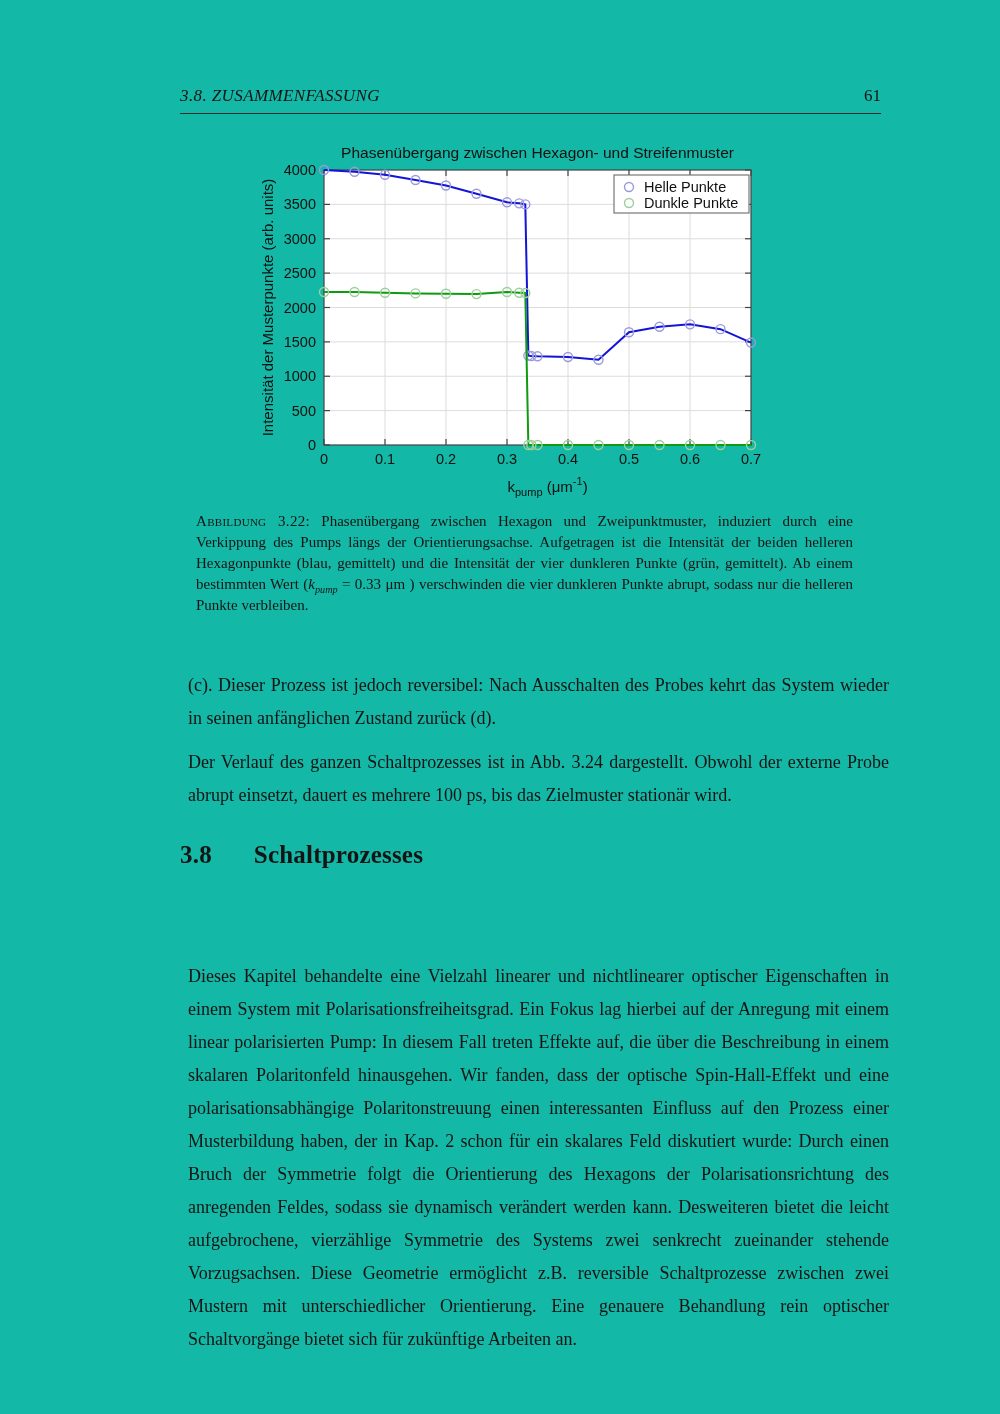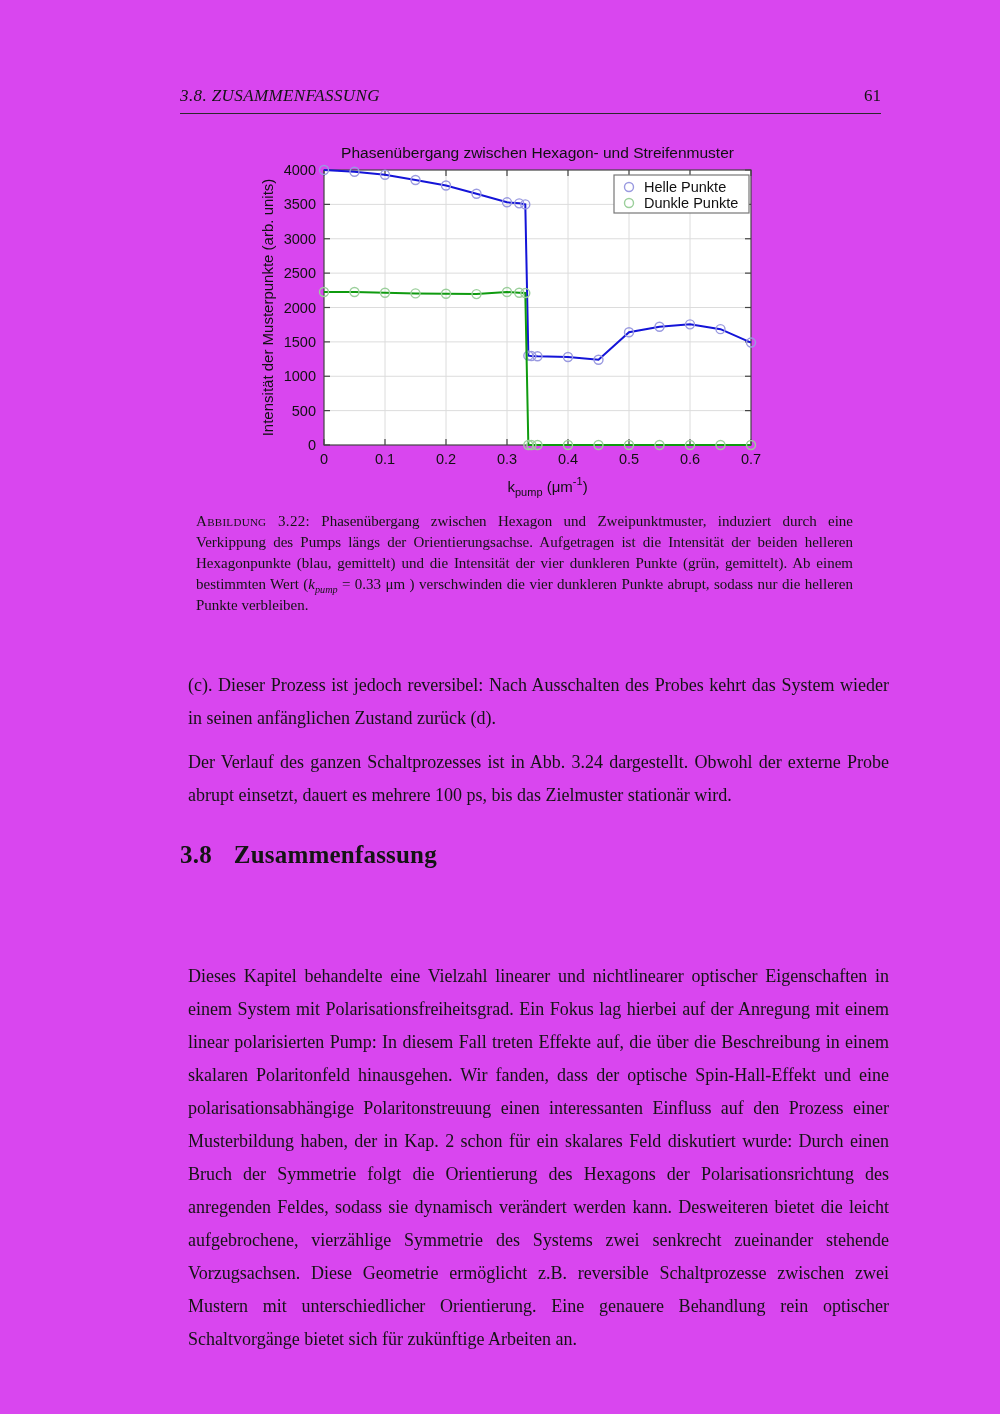--- a/index.html
+++ b/index.html
@@ -1,20 +1,20 @@
 <!DOCTYPE html>
 <html><head>
 <meta charset="utf-8">
 <style>
   html,body{margin:0;padding:0;background:#e8e8e8;}
   .page{
     position:relative;
     width:1000px;height:1414px;
     margin:0 auto;
-    background:#d946ef;
+    background:#14b8a6;
     font-family:"Liberation Serif", serif;
     color:#141414;
     overflow:hidden;
   }
   
   .runhead{
     position:absolute;top:86px;left:180px;width:701px;
     display:flex;justify-content:space-between;align-items:baseline;
     border-bottom:1.5px solid #2a2a2a;
     padding-bottom:7px;
@@ -36,21 +36,21 @@
   .bodypar{
     position:absolute;left:180px;width:701px;
     font-size:18px;line-height:33px;text-align:justify;margin:8px;
   }
   #par-reversibel{top:661px;}
   #par-verlauf{top:738px;}
   .section-heading{
     position:absolute;left:180px;top:841px;margin:0;
     font-size:25px;font-weight:bold;letter-spacing:.2px;
   }
-  .section-heading .hnum{margin-right:22px;text-align:right;}
+  .section-heading .hnum{margin-right:42px;text-align:right;}
   #par-summary{top:952px;}
   
   svg text{font-family:"Liberation Sans", sans-serif;fill:#111;}
 </style>
 </head>
 <body>
 
 <div class="page">
 
   <div class="runhead">
@@ -190,17 +190,17 @@
         </g>
       </svg>
   </div>
 
   <p class="caption"><span class="scaps">Abbildung 3.22:</span><span> Phasenübergang zwischen Hexagon und Zweipunktmuster, induziert durch eine Verkippung des Pumps längs der Orientierungsachse. Aufgetragen ist die Intensität der beiden helleren Hexagonpunkte (blau, gemittelt) und die Intensität der vier dunkleren Punkte (grün, gemittelt). Ab einem bestimmten Wert (</span><i>k</i><sub>pump</sub><span> = 0.33 μm ) verschwinden die vier dunkleren Punkte abrupt, sodass nur die helleren Punkte verbleiben.</span></p>
 
   <p class="bodypar" id="par-reversibel">(c). Dieser Prozess ist jedoch reversibel: Nach Ausschalten des Probes kehrt das System wieder in seinen anfänglichen Zustand zurück (d).</p>
 
   <p class="bodypar" id="par-verlauf">Der Verlauf des ganzen Schaltprozesses ist in Abb. 3.24 dargestellt. Obwohl der externe Probe abrupt einsetzt, dauert es mehrere 100 ps, bis das Zielmuster stationär wird.</p>
 
-  <h2 class="section-heading"><span class="hnum">3.8</span><span>Zusammenfassung</span></h2>
+  <h2 class="section-heading"><span class="hnum">3.8</span><span>Schaltprozesses</span></h2>
 
   <p class="bodypar" id="par-summary">Dieses Kapitel behandelte eine Vielzahl linearer und nichtlinearer optischer Eigenschaften in einem System mit Polarisationsfreiheitsgrad. Ein Fokus lag hierbei auf der Anregung mit einem linear polarisierten Pump: In diesem Fall treten Effekte auf, die über die Beschreibung in einem skalaren Polaritonfeld hinausgehen. Wir fanden, dass der optische Spin-Hall-Effekt und eine polarisationsabhängige Polaritonstreuung einen interessanten Einfluss auf den Prozess einer Musterbildung haben, der in Kap. 2 schon für ein skalares Feld diskutiert wurde: Durch einen Bruch der Symmetrie folgt die Orientierung des Hexagons der Polarisationsrichtung des anregenden Feldes, sodass sie dynamisch verändert werden kann. Desweiteren bietet die leicht aufgebrochene, vierzählige Symmetrie des Systems zwei senkrecht zueinander stehende Vorzugsachsen. Diese Geometrie ermöglicht z.B. reversible Schaltprozesse zwischen zwei Mustern mit unterschiedlicher Orientierung. Eine genauere Behandlung rein optischer Schaltvorgänge bietet sich für zukünftige Arbeiten an.</p>
 
 </div>
 
 </body></html>

